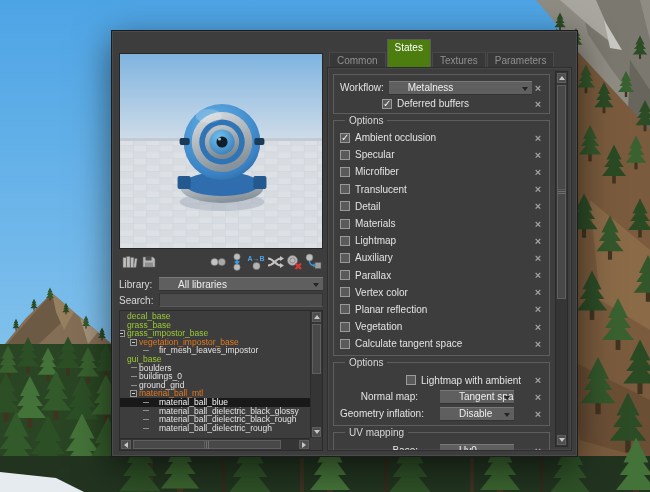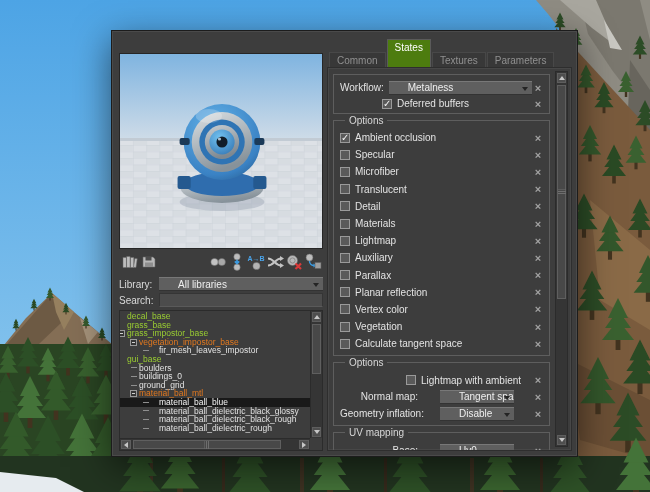--- a/index.html
+++ b/index.html
@@ -500,26 +500,26 @@
                 <span class="plabel">Auxiliary</span>
                 <span class="xbtn"></span>
               </div>
             <div class="prow optrow">
                 <span class="cb"></span>
                 <span class="plabel">Parallax</span>
                 <span class="xbtn"></span>
               </div>
             <div class="prow optrow">
                 <span class="cb"></span>
+                <span class="plabel">Vertex color</span>
+                <span class="xbtn"></span>
+              </div>
+            <div class="prow optrow">
+                <span class="cb"></span>
                 <span class="plabel">Planar reflection</span>
-                <span class="xbtn"></span>
-              </div>
-            <div class="prow optrow">
-                <span class="cb"></span>
-                <span class="plabel">Vertex color</span>
                 <span class="xbtn"></span>
               </div>
             <div class="prow optrow">
                 <span class="cb"></span>
                 <span class="plabel">Vegetation</span>
                 <span class="xbtn"></span>
               </div>
             <div class="prow optrow">
                 <span class="cb"></span>
                 <span class="plabel">Calculate tangent space</span>

